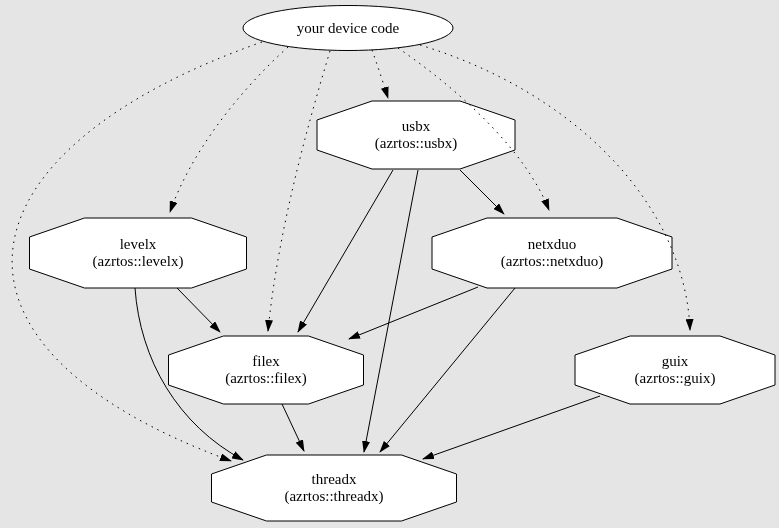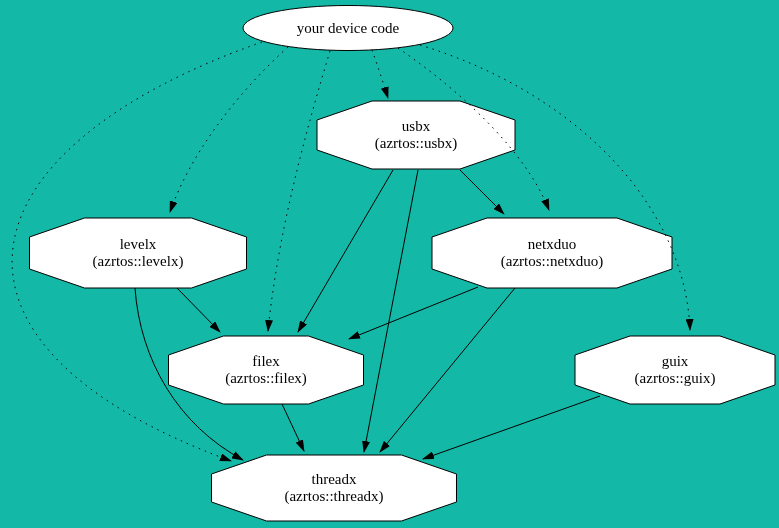--- a/index.html
+++ b/index.html
@@ -4,21 +4,21 @@
 <style>
   html, body {
     margin: 0;
     padding: 0;
     background: #ffffff;
   }
   #canvas {
     position: relative;
     width: 779px;
     height: 528px;
-    background: #14b8a6;
+    background: #e5e5e5;
     overflow: hidden;
   }
   svg text {
     font-family: "Liberation Serif", "DejaVu Serif", serif;
     font-size: 15px;
     fill: #000000;
   }
 </style>
 </head>
 <body style="background: rgb(255, 255, 255);">

